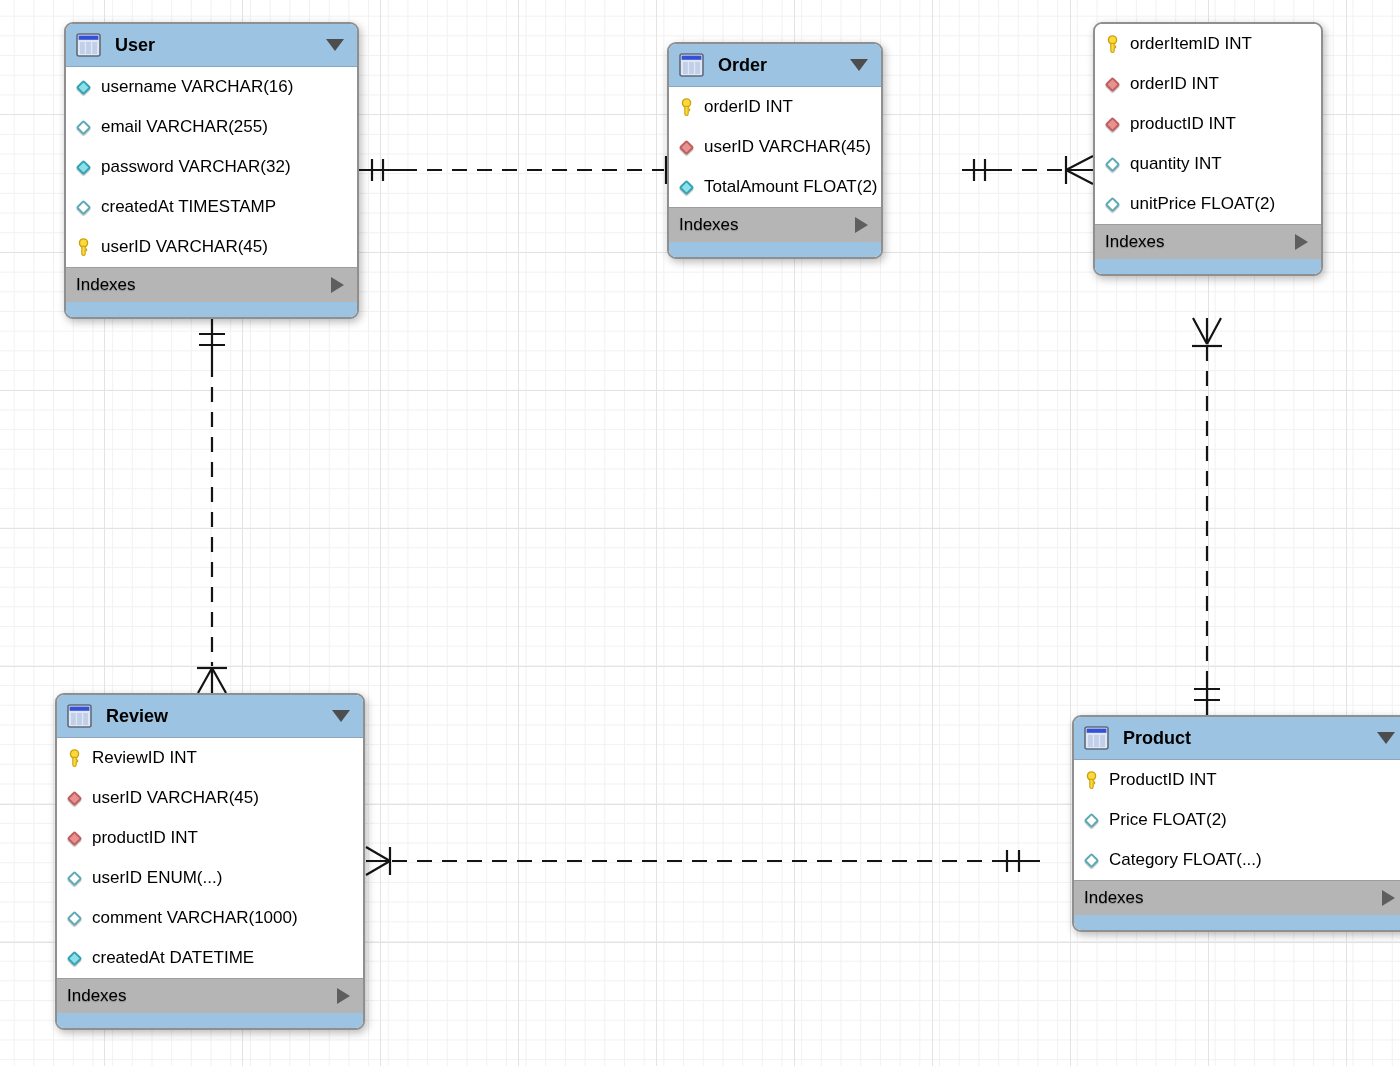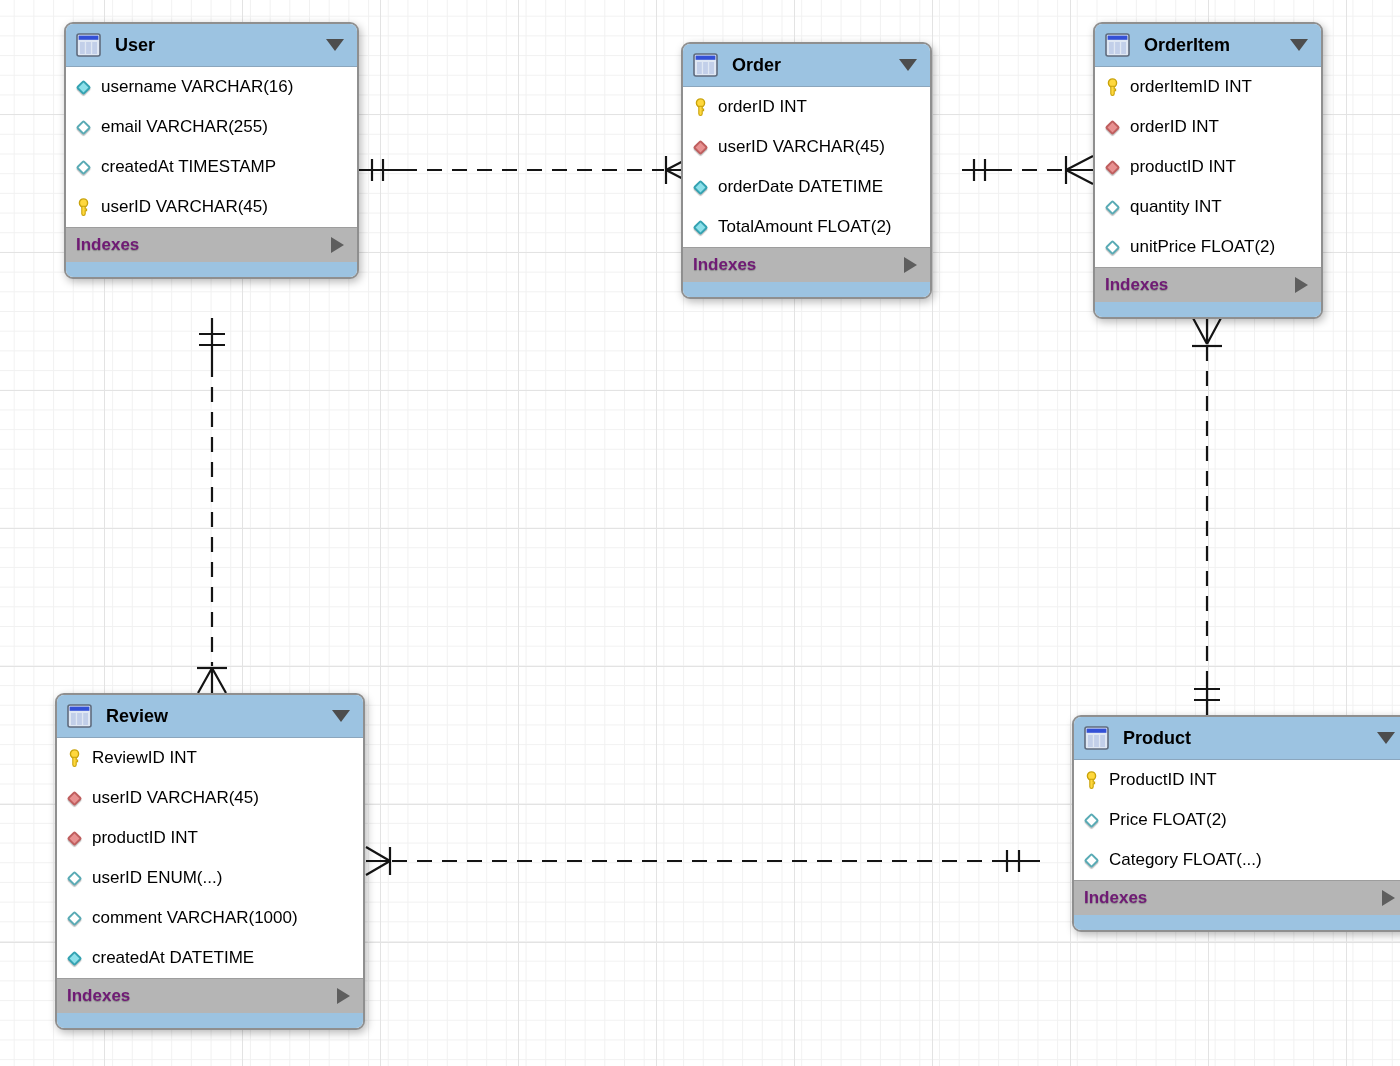--- a/index.html
+++ b/index.html
@@ -36,21 +36,21 @@
   .f-row{height:40px;display:flex;align-items:center;padding-left:10px;}
   .f-row .f-label{margin-left:10px;font-size:17px;color:#000000;white-space:nowrap;}
   .dia{width:11px;height:11px;flex:none;transform:rotate(45deg);
     border-radius:2px;margin:0 2px;box-shadow:1px 1px 1px rgba(0,0,0,0.25);}
   .dia.filled{background:#8ce0ea;border:2px solid #35a3b2;}
   .dia.outline{background:#ffffff;border:2px solid #5aabb5;}
   .dia.fk{background:#e89191;border:2px solid #bf5f5f;}
   .ic-key{width:15px;flex:none;display:flex;justify-content:center;}
   .t-indexes{height:35px;background:#b5b5b5;border-top:1px solid #9d9d9d;
     display:flex;align-items:center;position:relative;}
-  .t-indexes .idx-label{color:#701a75;font-weight:bold;font-size:17px;margin-left:10px;
+  .t-indexes .idx-label{color:#000000;font-weight:normal;font-size:17px;margin-left:10px;
     text-shadow:0 1px 1px rgba(0,0,0,0.25);}
   .t-indexes .idx-arrow{position:absolute;right:13px;width:0;height:0;
     border-top:8px solid transparent;border-bottom:8px solid transparent;
     border-left:13px solid #5e5e5e;}
   .t-footer{height:15px;background:#9cc3e1;}
 </style>
 </head>
 <body>
 
 <div class="canvas">
@@ -115,41 +115,45 @@
     <div class="t-body">
         <div class="f-row">
           <span class="dia filled"></span>
           <span class="f-label">username VARCHAR(16)</span>
         </div>
         <div class="f-row">
           <span class="dia outline"></span>
           <span class="f-label">email VARCHAR(255)</span>
         </div>
         <div class="f-row">
+          <span class="dia filled"></span>
+          <span class="f-label">password VARCHAR(32)</span>
+        </div>
+        <div class="f-row">
           <span class="dia outline"></span>
           <span class="f-label">createdAt TIMESTAMP</span>
         </div>
         <div class="f-row">
           <span class="ic-key">
             <svg width="13" height="19" viewBox="0 0 13 19">
               <circle cx="6.5" cy="5" r="4.1" fill="#ffd83d" stroke="#c9a30b" stroke-width="1.4"></circle>
               <path d="M4.8 8.2 L4.8 15.8 Q4.8 17.5 6.5 17.5 Q8.2 17.5 8.2 15.8 L8.2 12.8 L9.6 12.8 L9.6 11 L8.2 11 L8.2 8.2 Z" fill="#ffd83d" stroke="#c9a30b" stroke-width="1.1"></path>
             </svg>
           </span>
           <span class="f-label">userID VARCHAR(45)</span>
         </div>
       </div>
     <div class="t-indexes">
       <span class="idx-label">Indexes</span>
       <span class="idx-arrow"></span>
     </div>
     <div class="t-footer"></div>
   </div>
 
-  <div class="table" style="left:681px;top:42px;width:251px">
+  <div class="table" style="left:667px;top:42px;width:216px">
     <div class="t-header">
       <span class="t-icon">
           <svg width="26" height="25" viewBox="0 0 26 25">
             <rect x="1" y="1" width="23" height="22" rx="2" fill="#dfe7f3" stroke="#5f6b7d" stroke-width="1.6"></rect>
             <rect x="2.6" y="2.6" width="19.8" height="4.2" fill="#3350d6"></rect>
             <rect x="4" y="9" width="4.8" height="12" fill="#c2cfe9"></rect>
             <rect x="10.1" y="9" width="4.8" height="12" fill="#c2cfe9"></rect>
             <rect x="16.2" y="9" width="4.8" height="12" fill="#c2cfe9"></rect>
           </svg>
         </span>
@@ -165,48 +169,31 @@
             </svg>
           </span>
           <span class="f-label">orderID INT</span>
         </div>
         <div class="f-row">
           <span class="dia fk"></span>
           <span class="f-label">userID VARCHAR(45)</span>
         </div>
         <div class="f-row">
           <span class="dia filled"></span>
-          <span class="f-label">orderDate DATETIME</span>
-        </div>
-        <div class="f-row">
-          <span class="dia filled"></span>
           <span class="f-label">TotalAmount FLOAT(2)</span>
         </div>
       </div>
     <div class="t-indexes">
       <span class="idx-label">Indexes</span>
       <span class="idx-arrow"></span>
     </div>
     <div class="t-footer"></div>
   </div>
 
   <div class="table" style="left:1093px;top:22px;width:230px">
-    <div class="t-header">
-      <span class="t-icon">
-          <svg width="26" height="25" viewBox="0 0 26 25">
-            <rect x="1" y="1" width="23" height="22" rx="2" fill="#dfe7f3" stroke="#5f6b7d" stroke-width="1.6"></rect>
-            <rect x="2.6" y="2.6" width="19.8" height="4.2" fill="#3350d6"></rect>
-            <rect x="4" y="9" width="4.8" height="12" fill="#c2cfe9"></rect>
-            <rect x="10.1" y="9" width="4.8" height="12" fill="#c2cfe9"></rect>
-            <rect x="16.2" y="9" width="4.8" height="12" fill="#c2cfe9"></rect>
-          </svg>
-        </span>
-      <span class="t-title">OrderItem</span>
-      <span class="t-collapse"></span>
-    </div>
     <div class="t-body">
         <div class="f-row">
           <span class="ic-key">
             <svg width="13" height="19" viewBox="0 0 13 19">
               <circle cx="6.5" cy="5" r="4.1" fill="#ffd83d" stroke="#c9a30b" stroke-width="1.4"></circle>
               <path d="M4.8 8.2 L4.8 15.8 Q4.8 17.5 6.5 17.5 Q8.2 17.5 8.2 15.8 L8.2 12.8 L9.6 12.8 L9.6 11 L8.2 11 L8.2 8.2 Z" fill="#ffd83d" stroke="#c9a30b" stroke-width="1.1"></path>
             </svg>
           </span>
           <span class="f-label">orderItemID INT</span>
         </div>

